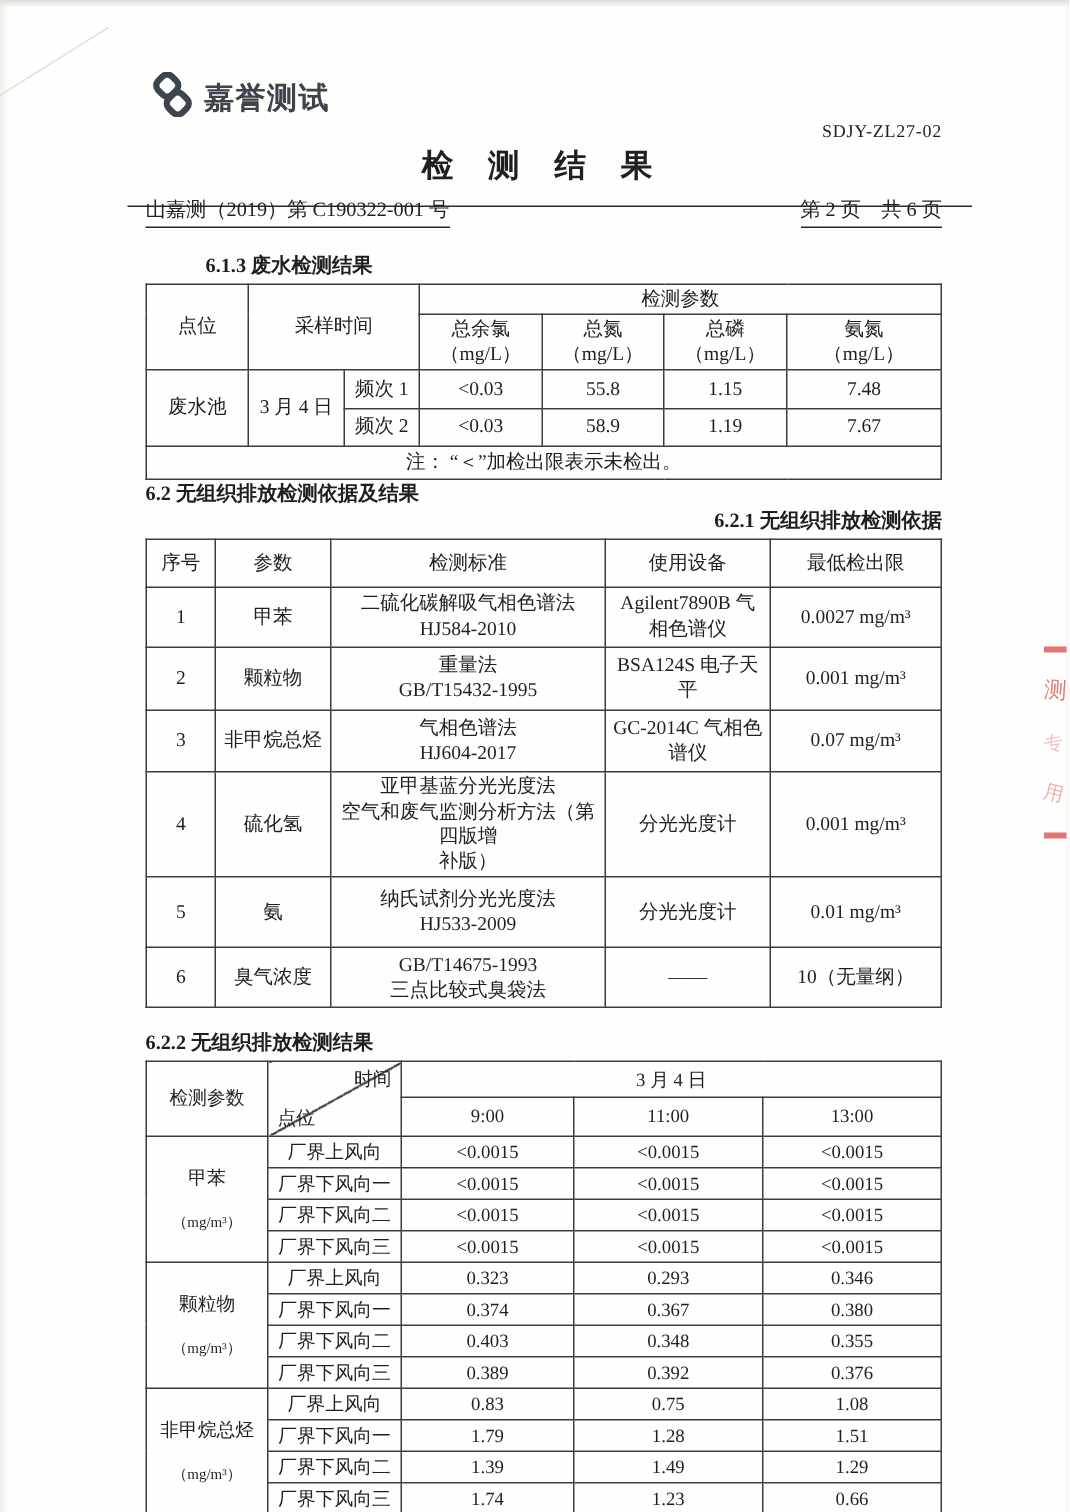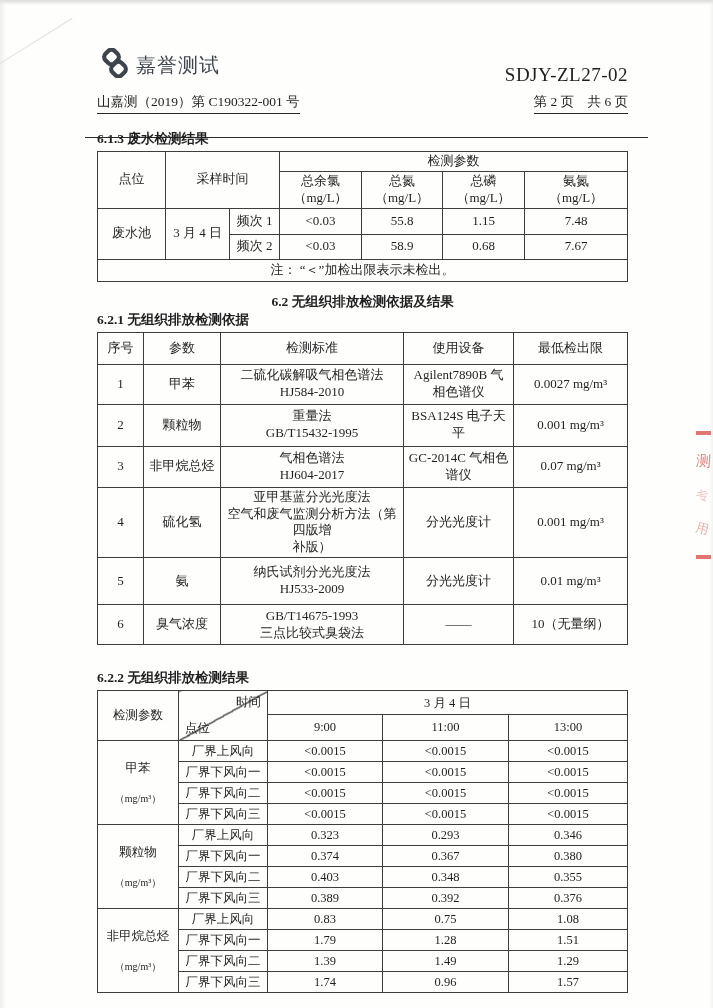--- a/index.html
+++ b/index.html
@@ -15,34 +15,34 @@
     background:linear-gradient(90deg,#e4e4e0,rgba(255,255,255,0));opacity:.6;}
   .edge-right{position:absolute;top:0;right:0;bottom:0;width:4px;
     background:linear-gradient(270deg,#e9e9e5,rgba(255,255,255,0));opacity:.5;}
   .corner-tl{position:absolute;top:6px;left:-26px;width:95px;height:40px;
     border-bottom:1px solid #d8d8d3;transform:rotate(-32deg);opacity:.8;}
 
   .content{position:relative;margin-left:97px;width:531px;}
 
   
   .row1{display:flex;justify-content:space-between;align-items:flex-start;padding-top:48px;}
-  .logo{display:flex;align-items:center;margin-left:3px;}
+  .logo{display:flex;align-items:center;margin-left:3px;font-weight:bold;}
   .logo-text{font-size:20px;color:#3d444c;letter-spacing:1px;margin-left:6px;}
-  .doc-code{font-size:19px;margin-top:16px;letter-spacing:.5px;}
+  .doc-code{font-size:12px;margin-top:32px;letter-spacing:.5px;}
   .title{text-align:center;font-size:21px;font-weight:bold;letter-spacing:9px;margin-top:1px;}
   .row2{display:flex;justify-content:space-between;align-items:flex-end;margin-top:7px;font-size:13.5px;}
   .uline{border-bottom:1.5px solid #262626;padding-bottom:2px;}
   .hrule{position:absolute;left:85px;top:137px;width:563px;border-top:1.8px solid #2b2b2b;}
 
   
   .sec{font-size:13.5px;font-weight:bold;line-height:17px;}
-  .sec.h613{margin-top:16px;}
-  .sec.h62{margin-top:11px;text-align:center;}
-  .sec.h621{margin-top:1px;}
-  .sec.h622{margin-top:24px;}
+  .sec.h613{margin-top:16px;margin-left:40px;}
+  .sec.h62{margin-top:0;}
+  .sec.h621{margin-top:1px;text-align:right;}
+  .sec.h622{margin-top:14px;}
 
   
   table{border-collapse:collapse;table-layout:fixed;width:530px;margin-top:4px;}
   td{border:1px solid #3d3d3d;text-align:center;vertical-align:middle;
      font-size:13px;padding:1px 3px;line-height:1.3;white-space:pre-line;overflow:hidden;}
   .t1 td,.t2 td{font-size:13px;}
   .t3 td{font-size:12.5px;}
   .unit-line{font-size:10px;}
 
   
@@ -90,20 +90,21 @@
             <g fill="none" stroke="#3d444c" stroke-width="4.2" stroke-linejoin="round">
               <rect x="5" y="2.5" width="13" height="13" rx="4.5" transform="rotate(45 11.5 9)"></rect>
               <rect x="12" y="14.5" width="13" height="13" rx="4.5" transform="rotate(45 18.5 21)"></rect>
             </g>
           </svg>
         </span>
         <span class="logo-text">嘉誉测试</span>
       </div>
       <div class="doc-code">SDJY-ZL27-02</div>
     </div>
+    <div class="title">检 测 结 果</div>
     <div class="row2">
       <span class="uline">山嘉测（2019）第 C190322-001 号</span>
       <span class="uline">第 2 页　共 6 页</span>
     </div>
 
     <div class="sec h613">6.1.3 废水检测结果</div>
     <table class="t1">
       <colgroup>
           <col style="width:68px">
           <col style="width:64px">
@@ -135,21 +136,21 @@
         <td>频次 1</td>
         <td>&lt;0.03</td>
         <td>55.8</td>
         <td>1.15</td>
         <td>7.48</td>
       </tr>
       <tr style="height:25px">
         <td>频次 2</td>
         <td>&lt;0.03</td>
         <td>58.9</td>
-        <td>0.68</td>
+        <td>1.19</td>
         <td>7.67</td>
       </tr>
       <tr style="height:22px">
         <td colspan="7">注：  “＜”加检出限表示未检出。</td>
       </tr>
     </tbody>
       </table>
 
     <div class="sec h62">6.2 无组织排放检测依据及结果</div>
     <div class="sec h621">6.2.1 无组织排放检测依据</div>
@@ -324,19 +325,19 @@
       </tr>
       <tr style="height:21px">
         <td>厂界下风向二</td>
         <td>1.39</td>
         <td>1.49</td>
         <td>1.29</td>
       </tr>
       <tr style="height:21px">
         <td>厂界下风向三</td>
         <td>1.74</td>
-        <td>0.96</td>
-        <td>1.57</td>
+        <td>1.23</td>
+        <td>0.66</td>
       </tr>
     </tbody>
       </table>
   </div>
 </div>
 
 </body></html>

